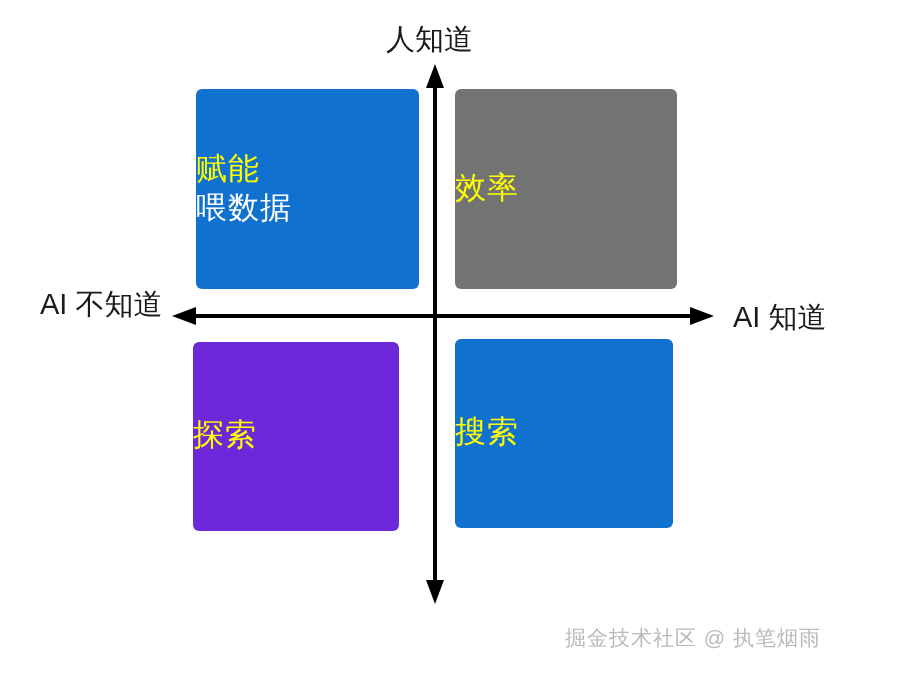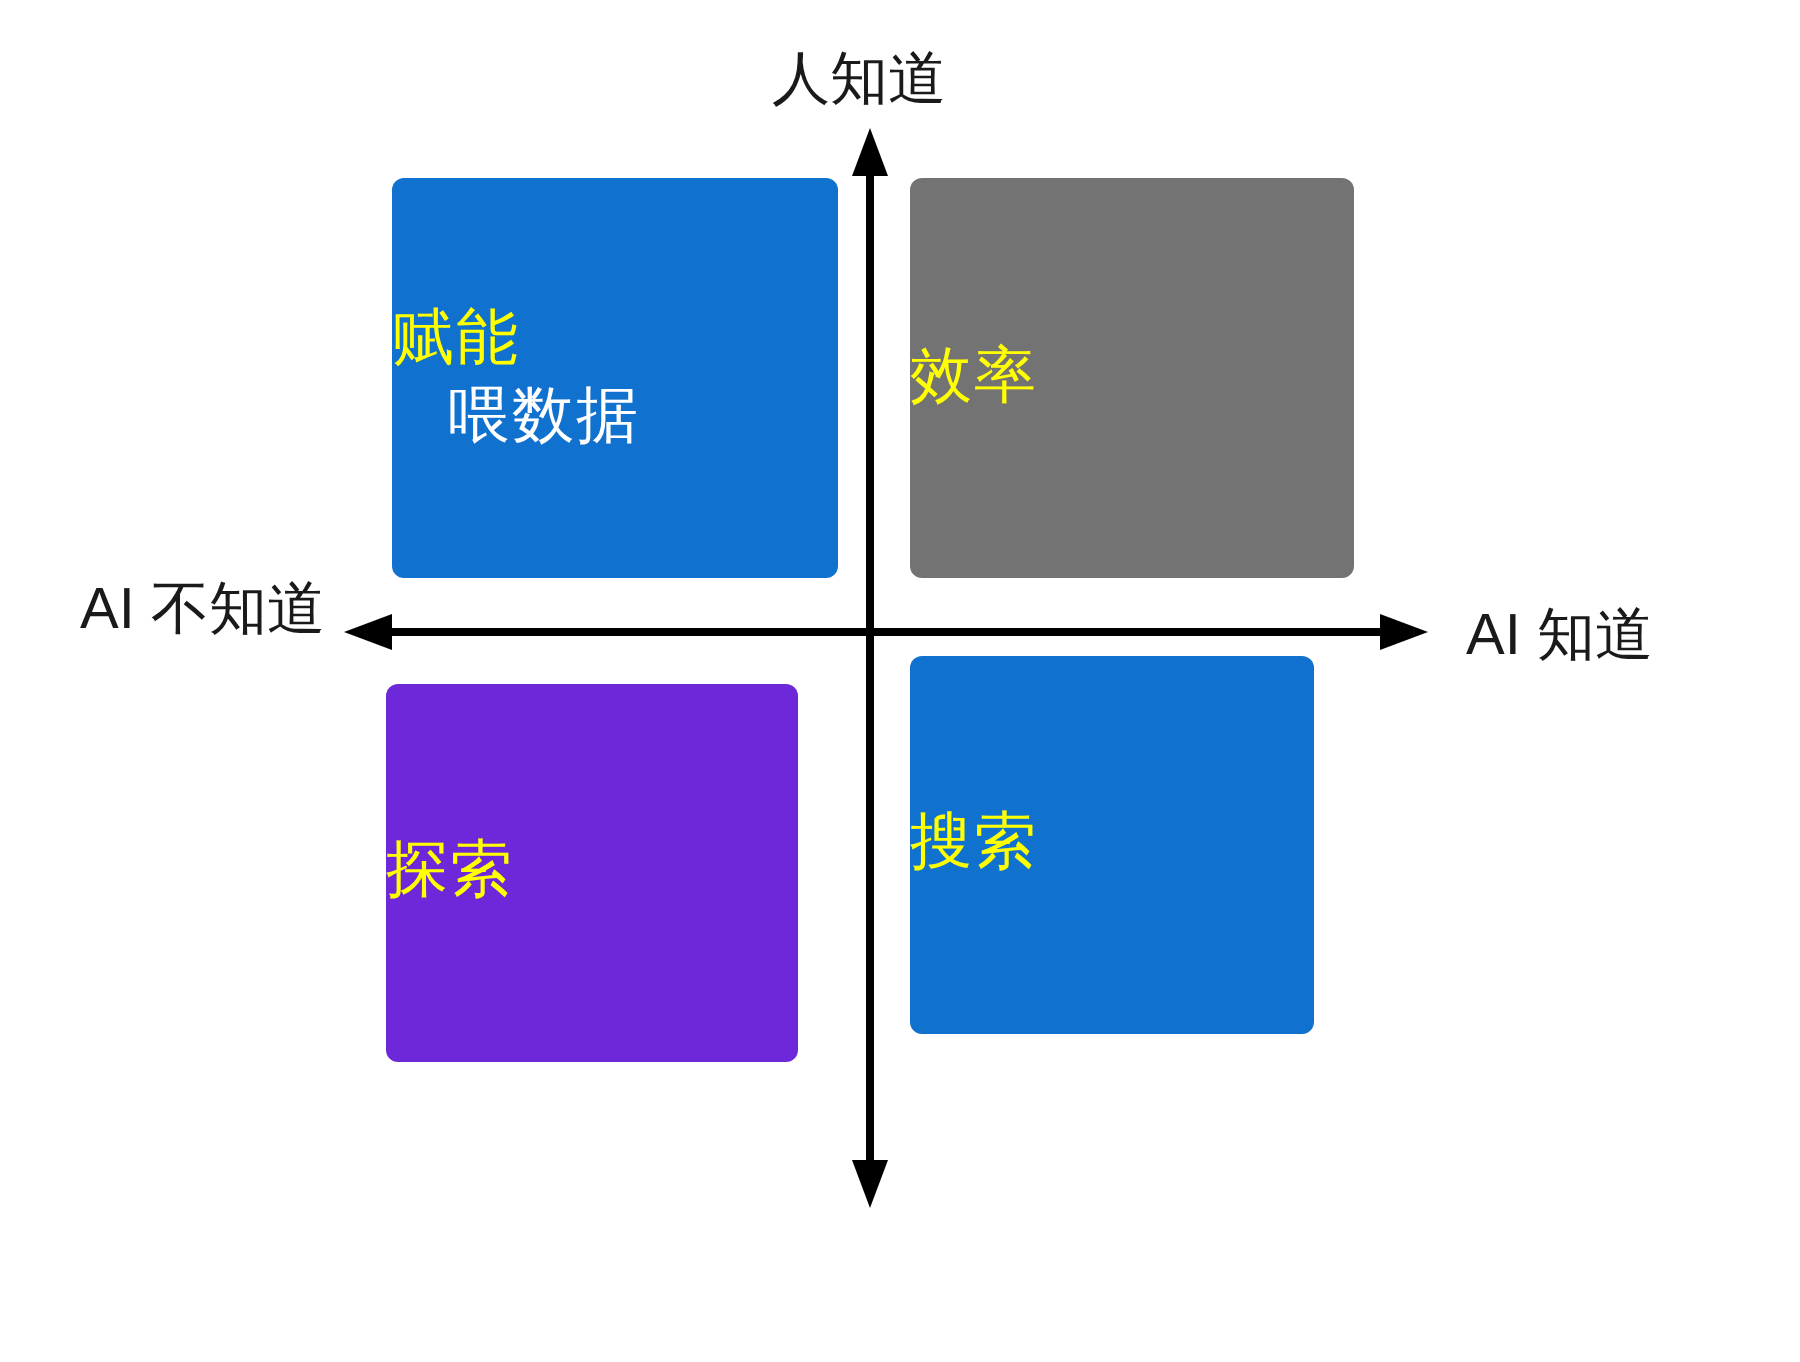--- a/index.html
+++ b/index.html
@@ -46,27 +46,26 @@
     letter-spacing: 1px;
     margin-bottom: 2px;
     white-space: nowrap;
   }
   .quad .q-sub {
     color: #ffffff;
     font-size: 31px;
     font-weight: 400;
     letter-spacing: 1px;
     white-space: nowrap;
-    padding-left: 28px;
   }
 
   #quad-tl { left: 196px; top: 89px;  width: 223px; height: 200px; }
   #quad-tr { left: 455px; top: 89px;  width: 222px; height: 200px; }
   #quad-bl { left: 193px; top: 342px; width: 206px; height: 189px; }
-  #quad-br { left: 455px; top: 328px; width: 202px; height: 189px; gap: 32px; }
+  #quad-br { left: 455px; top: 339px; width: 218px; height: 189px; gap: 32px; }
 
   
   .axis-label {
     position: absolute;
     color: #1a1a1a;
     font-size: 29px;
     font-weight: 400;
     white-space: nowrap;
   }
   #label-top    { left: 386px; top: 20px; }
@@ -122,14 +121,15 @@
     <div class="q-title">搜索</div>
   </div>
 
   <div class="axis-label" id="label-top">人知道</div>
 
 
   <div class="axis-label" id="label-left">AI 不知道</div>
 
   <div class="axis-label" id="label-right">AI 知道</div>
 
+  <div id="watermark">掘金技术社区 @ 执笔烟雨</div>
 
 </div>
 
 </body></html>

